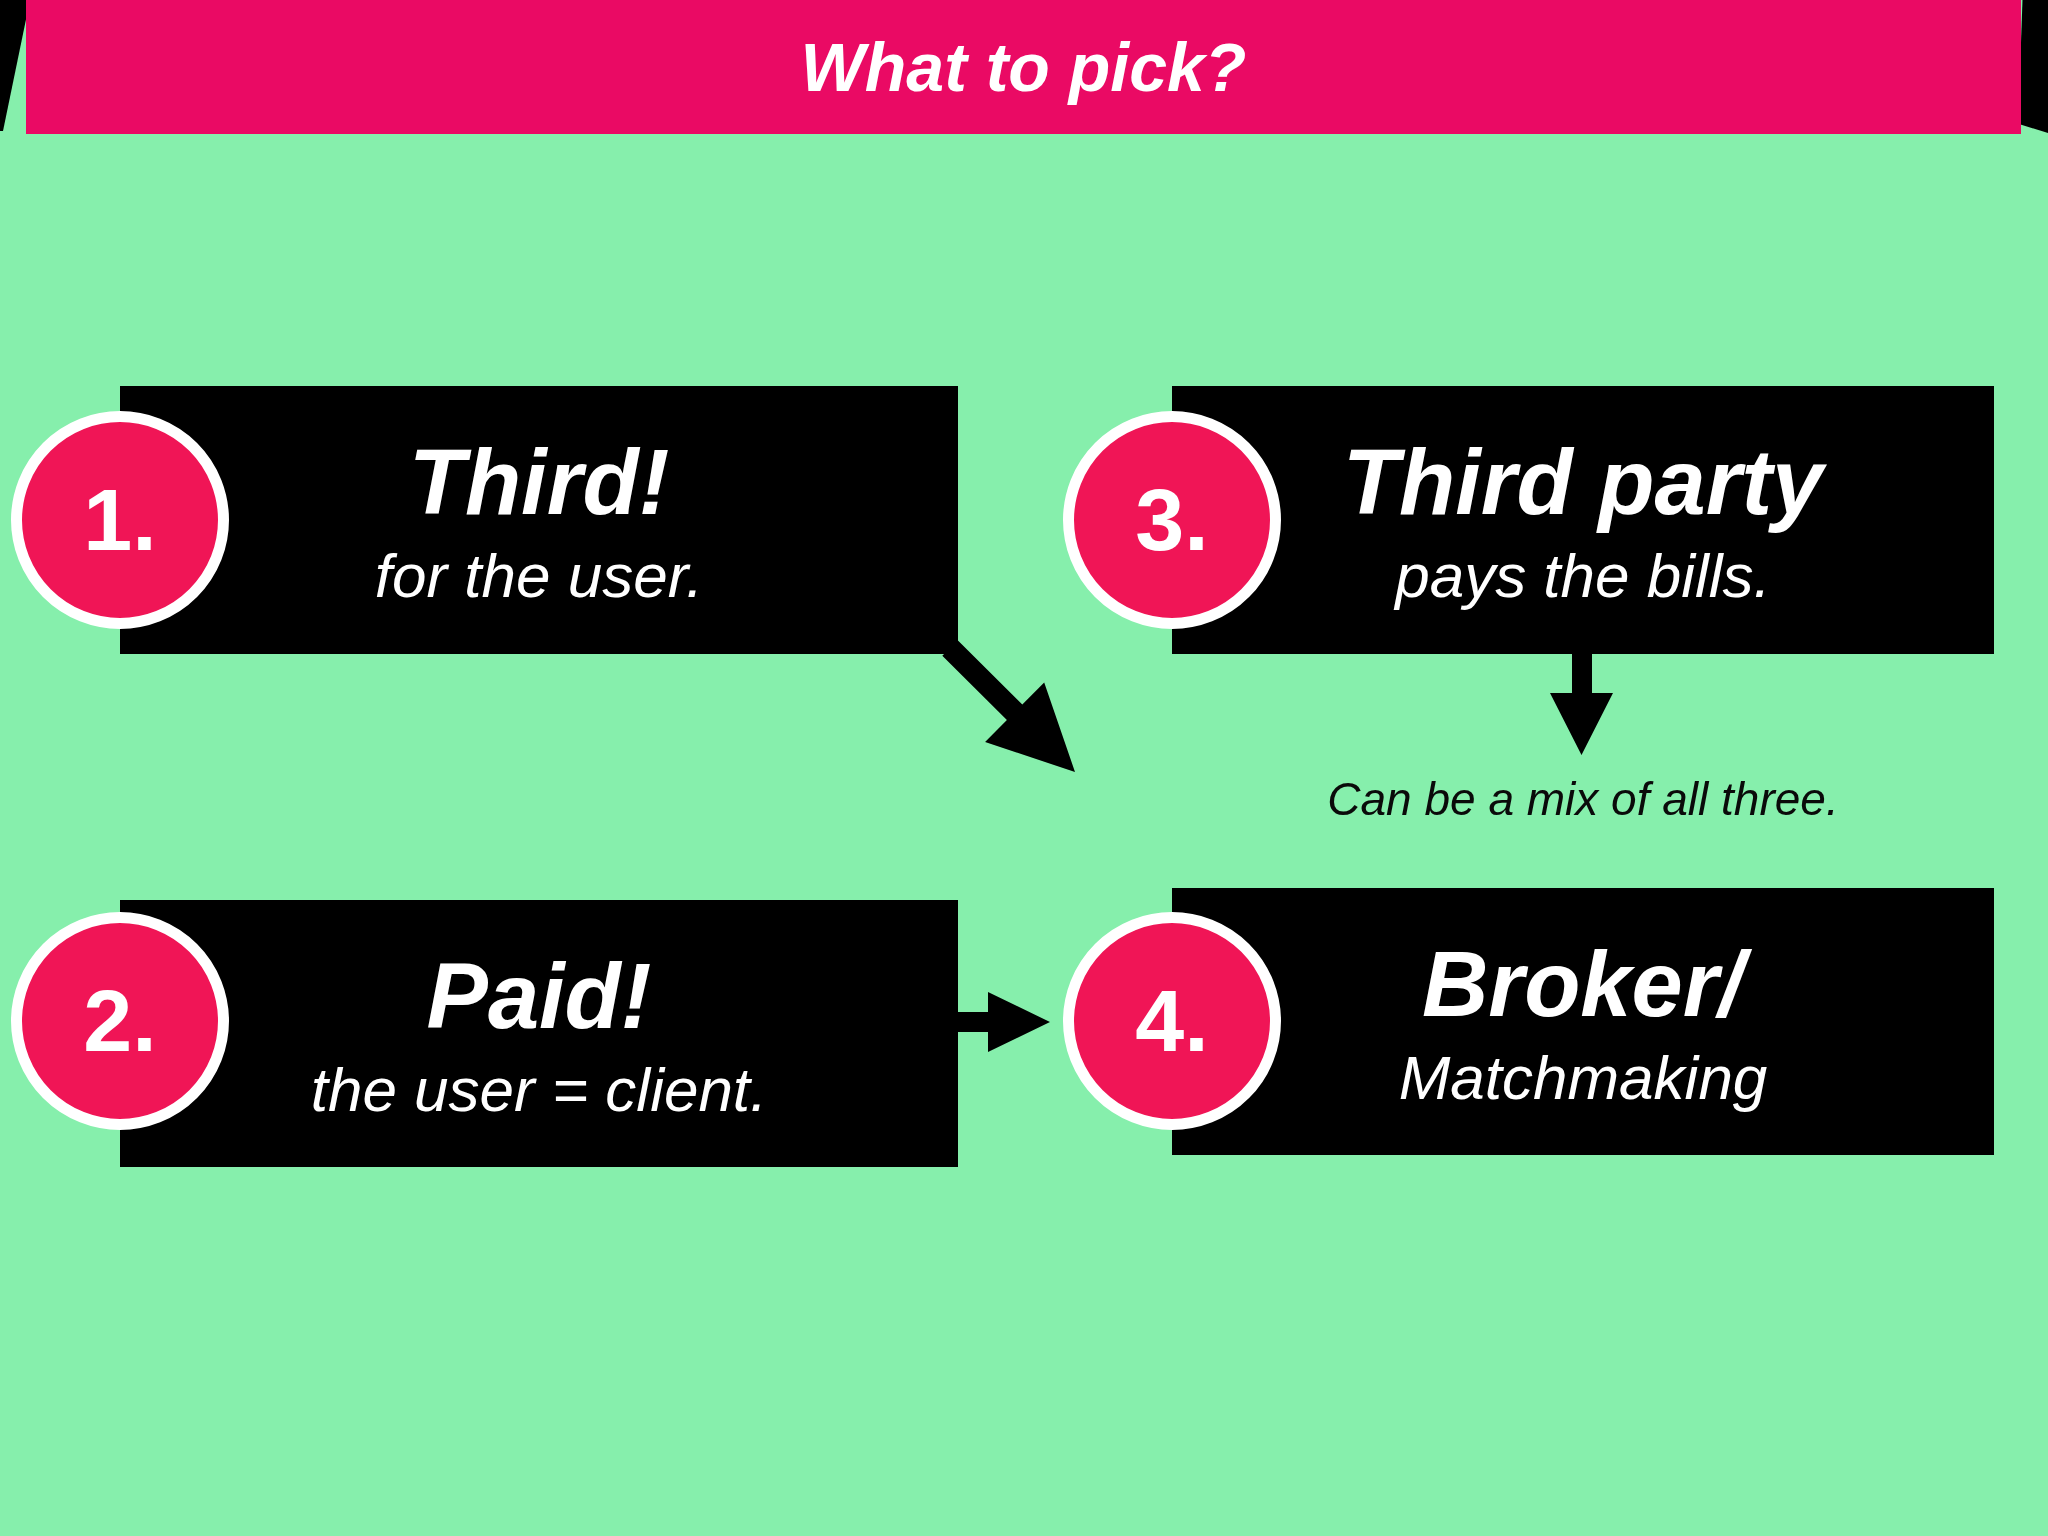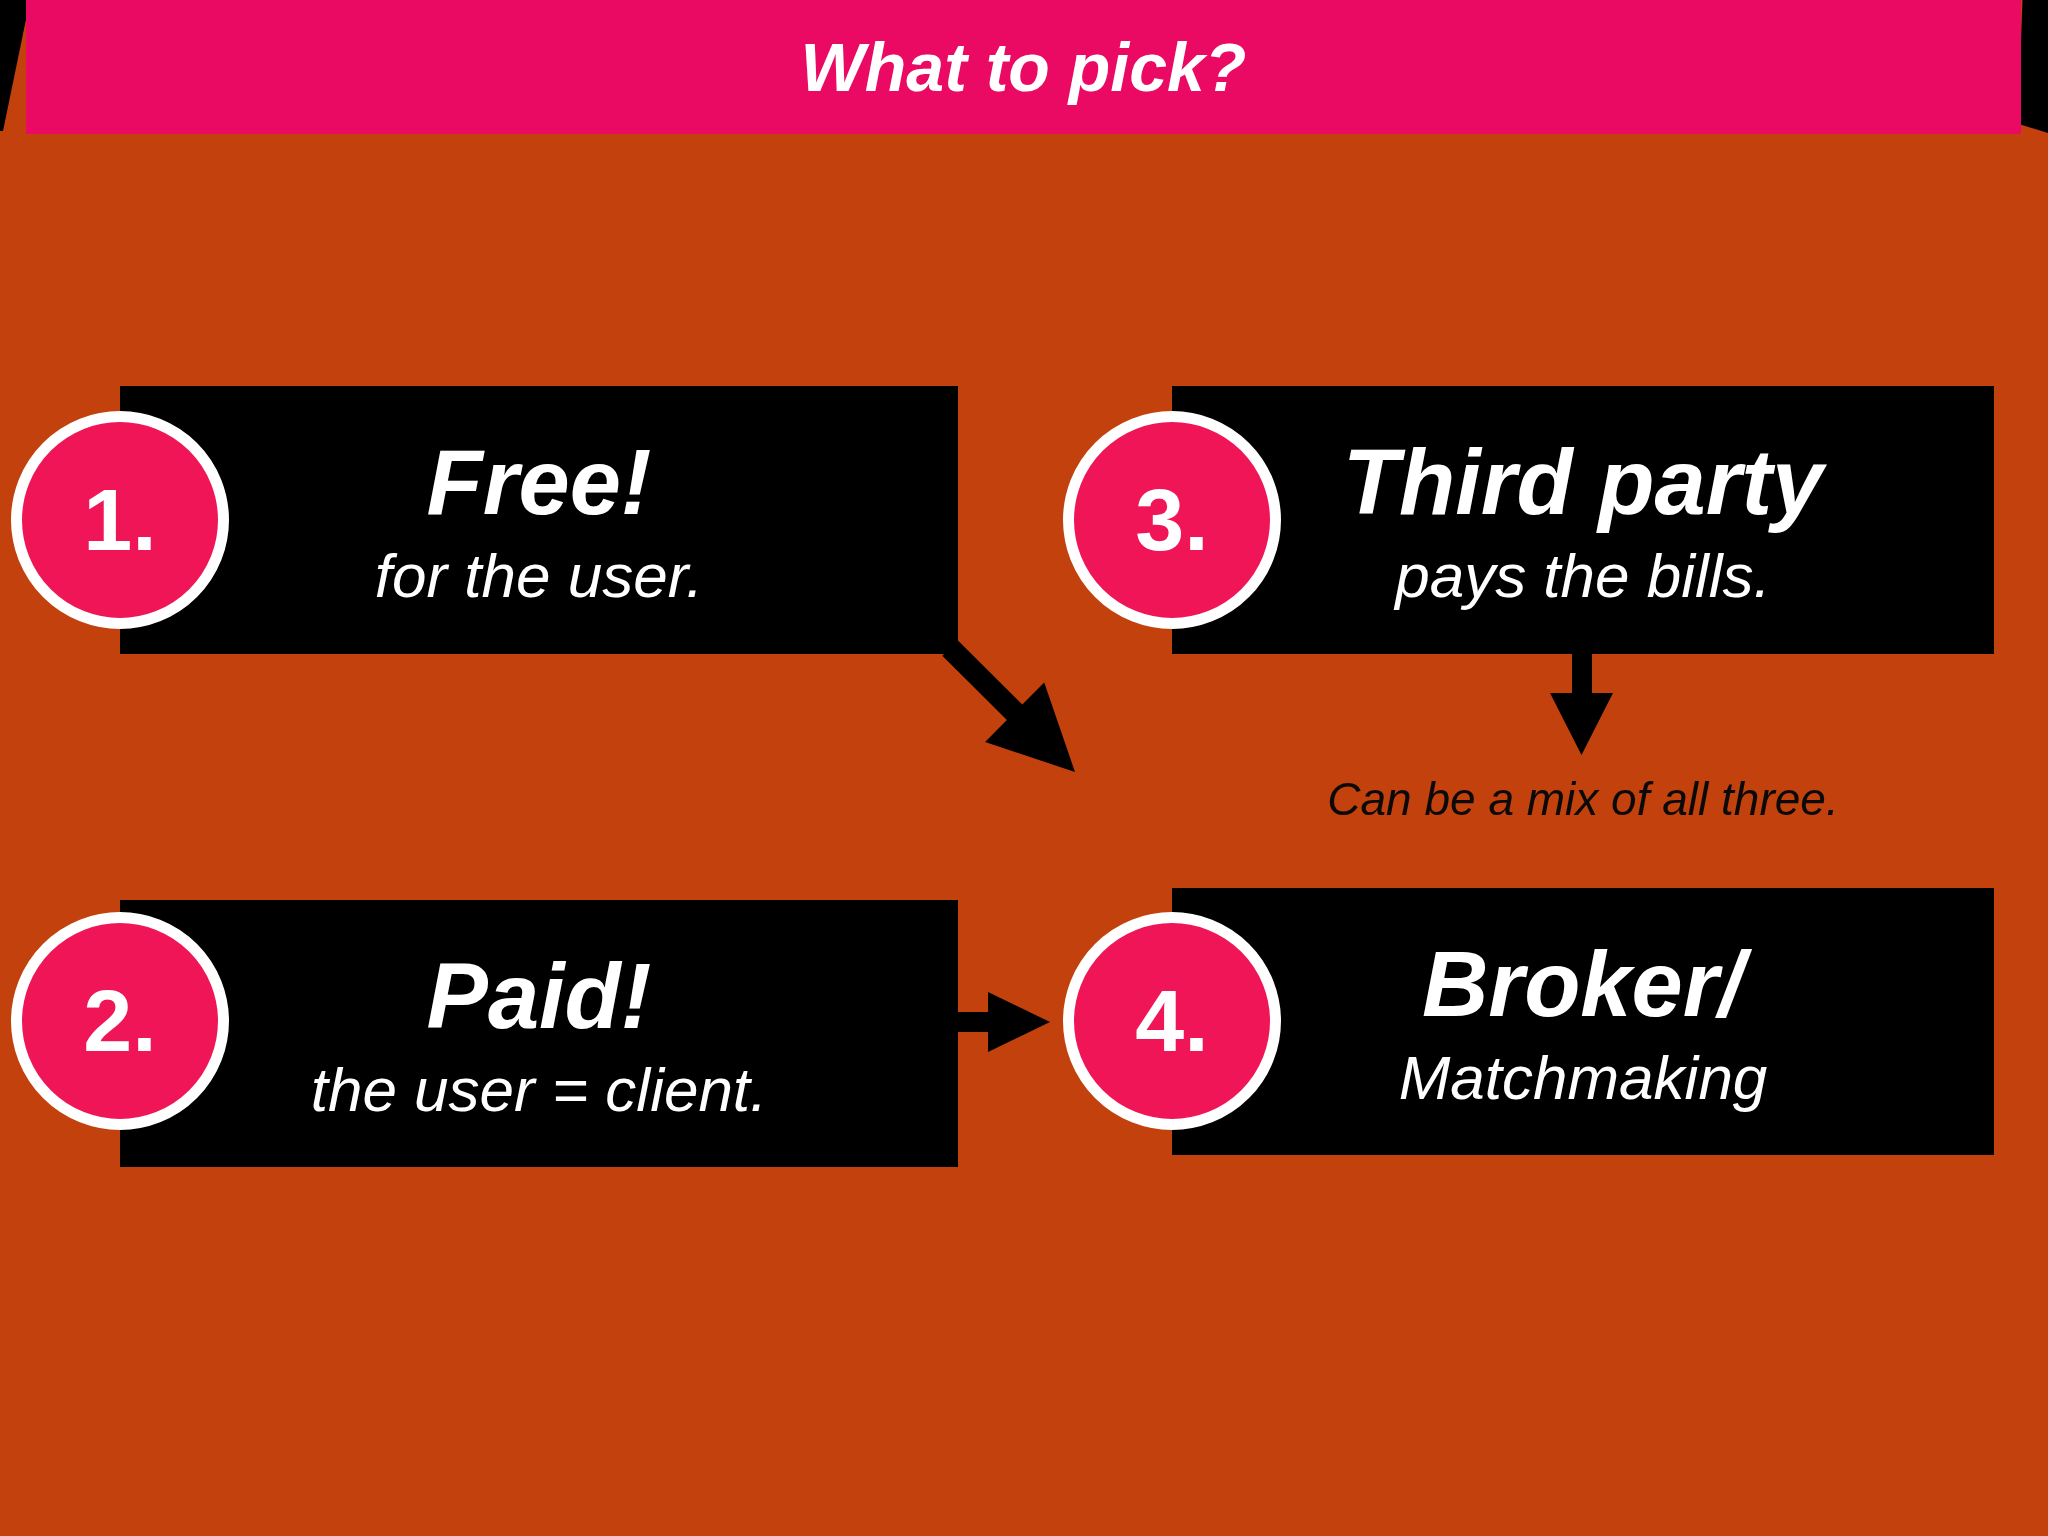--- a/index.html
+++ b/index.html
@@ -1,18 +1,18 @@
 <!DOCTYPE html>
 <html><head>
 <meta charset="utf-8">
 <style>
   html, body { margin:0; padding:0; background:#ffffff; }
   #slide {
     position:relative; width:2048px; height:1536px;
-    background:#c2410c; overflow:hidden;
+    background:#86efac; overflow:hidden;
     font-family:"Liberation Sans", sans-serif;
   }
 
   
   .corner { position:absolute; top:0; background:#000; }
   .corner-left  { left:0;      width:30px; height:131px; clip-path:polygon(0 0, 100% 0, 10% 100%, 0 100%); }
   .corner-right { left:2014px; width:34px; height:133px; clip-path:polygon(25% 0, 100% 0, 100% 100%, 12% 93%); }
 
   
   .banner {
@@ -72,21 +72,21 @@
     <h1>What to pick?</h1>
   </div>
 
   <svg class="connectors" width="2048" height="1536" viewBox="0 0 2048 1536">
     <path d="M957.7 640.2 L1022.3 704.4 L1044.2 682.4 L1075 772 L985.1 742 L1006.9 720 L942.3 655.8 Z"></path>
     <path d="M1572 646 L1592 646 L1592 693 L1613 693 L1581.5 755 L1550 693 L1572 693 Z"></path>
     <path d="M956 1012 L988 1012 L988 992 L1050 1022 L988 1052 L988 1032 L956 1032 Z"></path>
   </svg>
 
   <div class="item-box box1">
-    <div class="line1">Free!</div>
+    <div class="line1">Third!</div>
     <div class="line2">for the user.</div>
   </div>
   <div class="badge badge1">
     <span>1.</span>
   </div>
 
   <div class="item-box box2">
     <div class="line1">Paid!</div>
     <div class="line2">the user = client.</div>
   </div>

